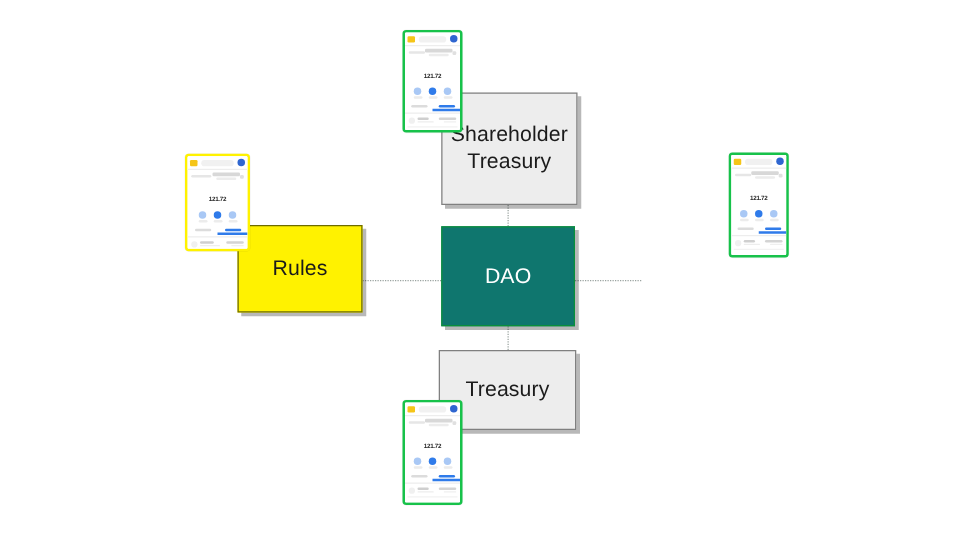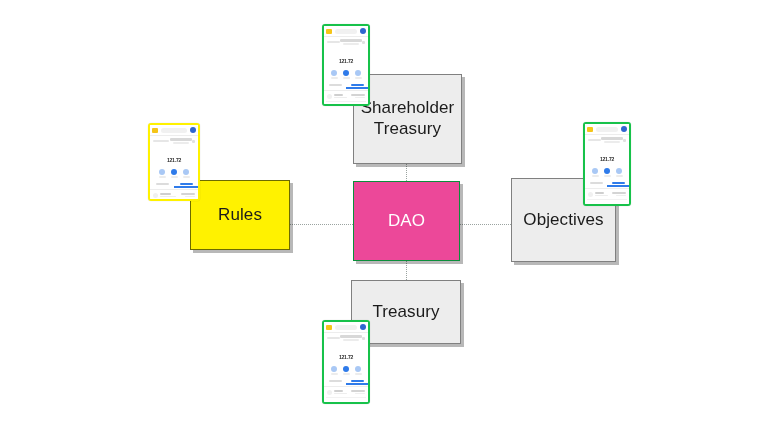--- a/index.html
+++ b/index.html
@@ -54,21 +54,21 @@
     padding: 0 6px;
   }
   .node.grey {
     background: #ededed;
   }
   .node.yellow {
     background: #fff200;
     border-color: #6d6b00;
   }
   .node.green {
-    background: #ec4899;
+    background: #0f766e;
     border-color: #0a8f3a;
   }
   .node.green .node-label {
     color: #ffffff;
   }
 
   
   .phone {
     position: absolute;
     box-sizing: border-box;
@@ -317,23 +317,20 @@
   </div>
 
   <div class="node yellow" style="left:190px; top:180px; width:100px; height:70px;">
     <div class="node-label">Rules</div>
   </div>
 
   <div class="node green" style="left:353px; top:181px; width:107px; height:80px;">
     <div class="node-label">DAO</div>
   </div>
 
-  <div class="node grey" style="left:511px; top:178px; width:105px; height:84px;">
-    <div class="node-label">Objectives</div>
-  </div>
 
   <div class="node grey" style="left:351px; top:280px; width:110px; height:64px;">
     <div class="node-label">Treasury</div>
   </div>
 
   <div class="phone" style="left:322px; top:24px; width:48px; height:82px;">
     <div class="phone-inner">
       <div class="ph-header">
         <div class="ph-logo"></div>
         <div class="ph-pill"></div>

